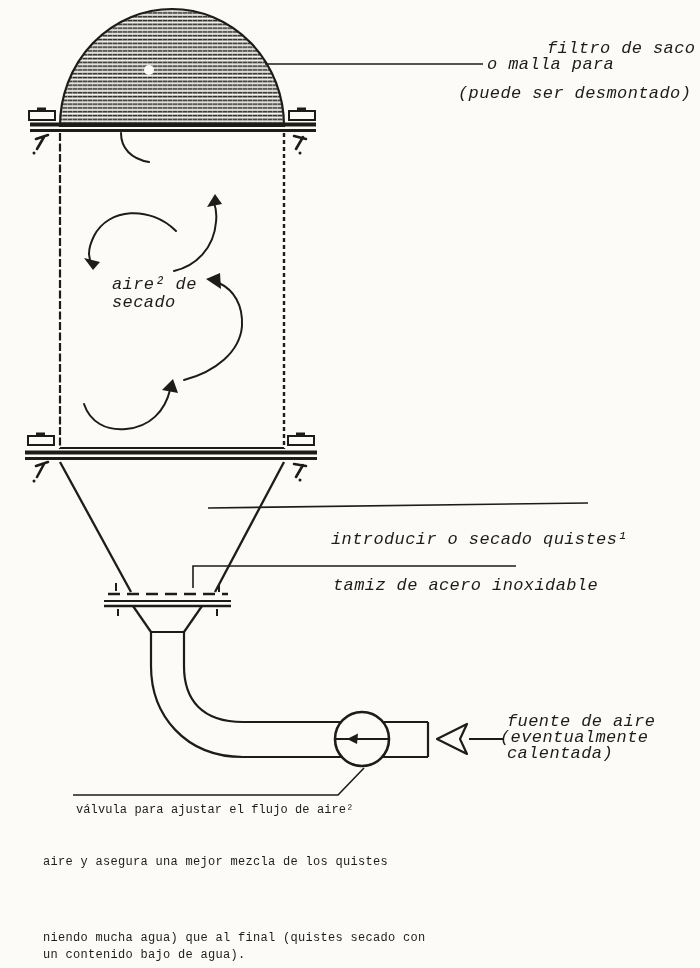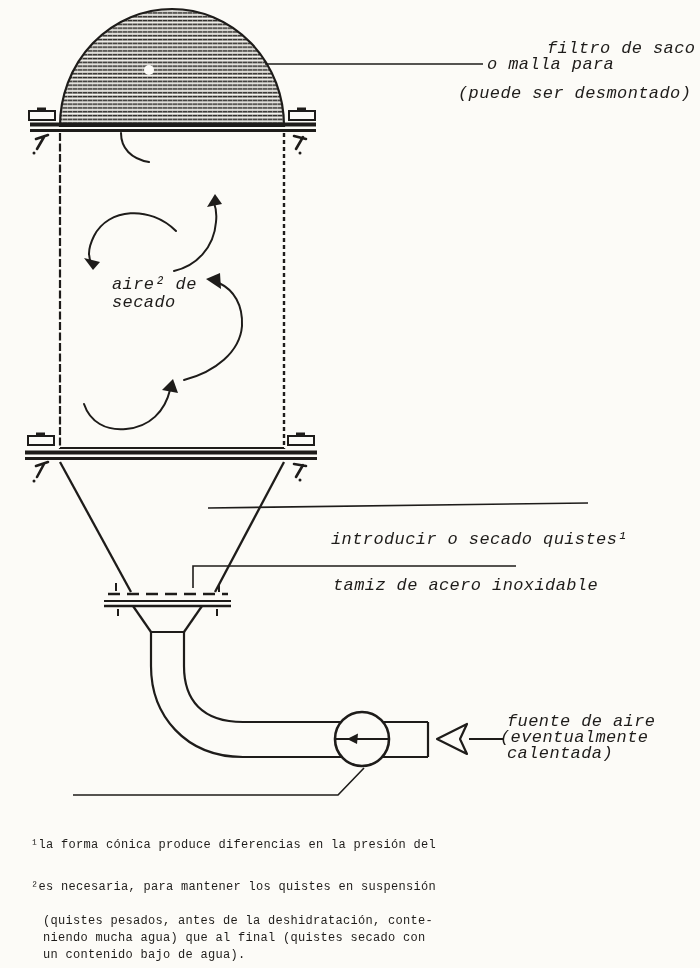--- a/index.html
+++ b/index.html
@@ -158,21 +158,20 @@
   <div class="txt lbl" style="left:112px;top:294px">secado</div>
 
   <div class="txt lbl" style="left:331px;top:531px">introducir o secado quistes¹</div>
 
   <div class="txt lbl" style="left:333px;top:577px">tamiz de acero inoxidable</div>
 
   <div class="txt lbl" style="left:507px;top:713px">fuente de aire</div>
   <div class="txt lbl" style="left:500px;top:729px">(eventualmente</div>
   <div class="txt lbl" style="left:507px;top:745px">calentada)</div>
 
+  <div class="txt lblsm" style="left:76px;top:804px">válvula para ajustar el flujo de aire²</div>
 
-  <div class="txt fn" style="left:31px;top:839px">¹la forma cónica produce diferencias en la presión del</div>
+  <div class="txt fn" style="left:43px;top:856px">aire y asegura una mejor mezcla de los quistes</div>
 
-  <div class="txt fn" style="left:31px;top:881px">²es necesaria, para mantener los quistes en suspensión</div>
-  <div class="txt fn" style="left:43px;top:915px">(quistes pesados, antes de la deshidratación, conte-</div>
   <div class="txt fn" style="left:43px;top:932px">niendo mucha agua) que al final (quistes secado con</div>
   <div class="txt fn" style="left:43px;top:949px">un contenido bajo de agua).</div>
 
 </div>
 
 </body></html>

